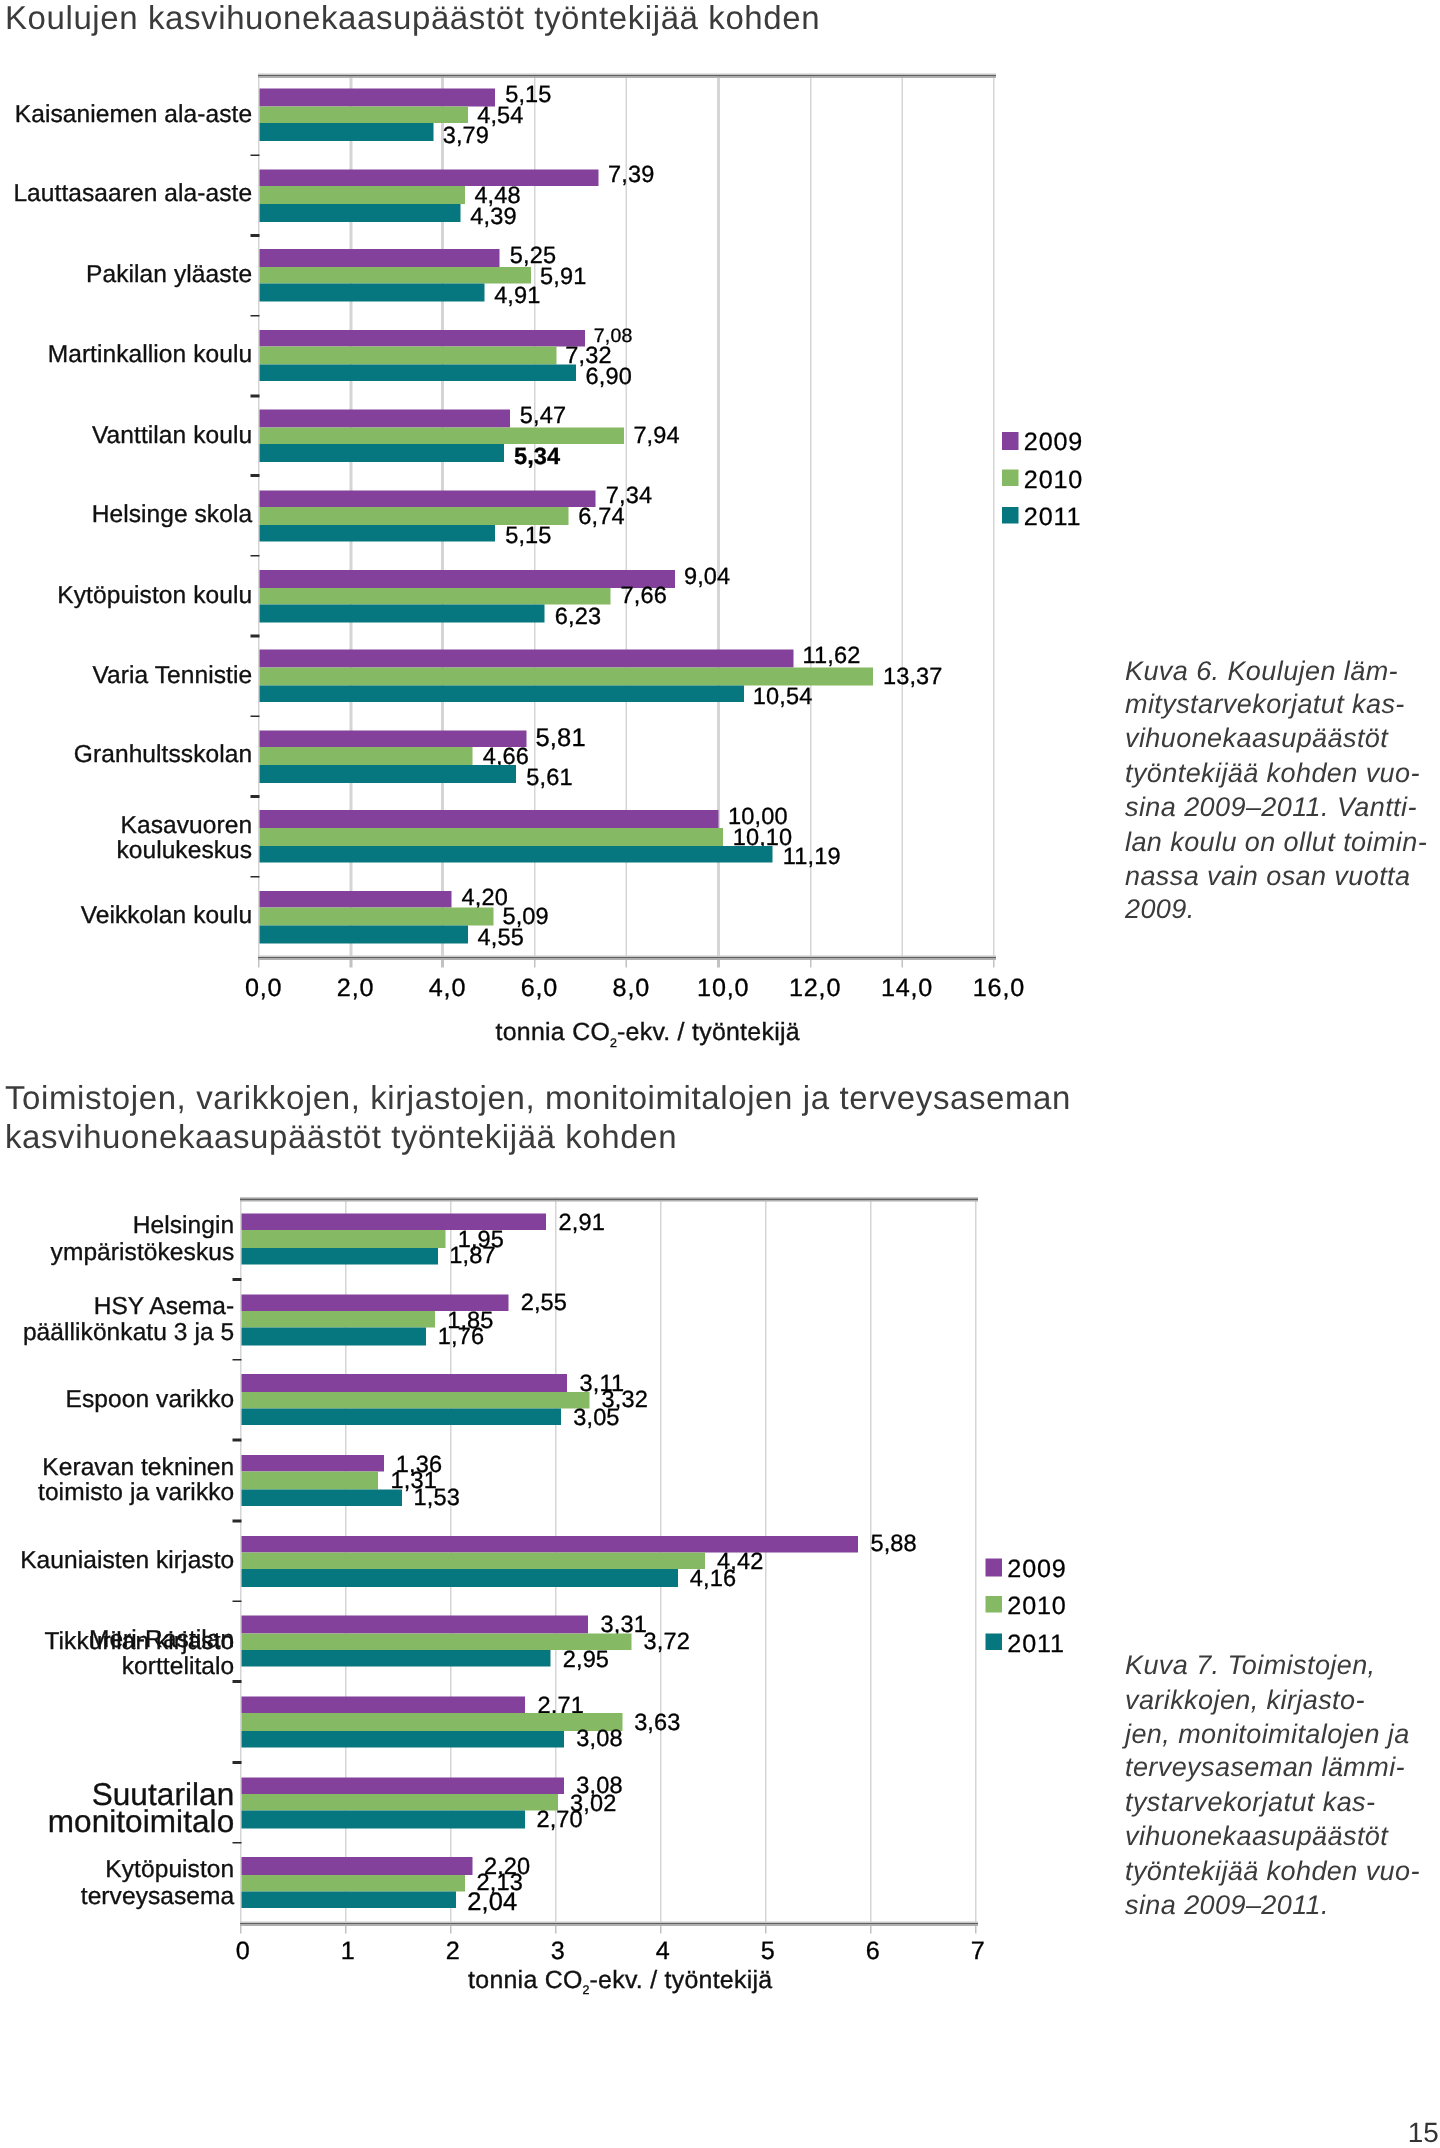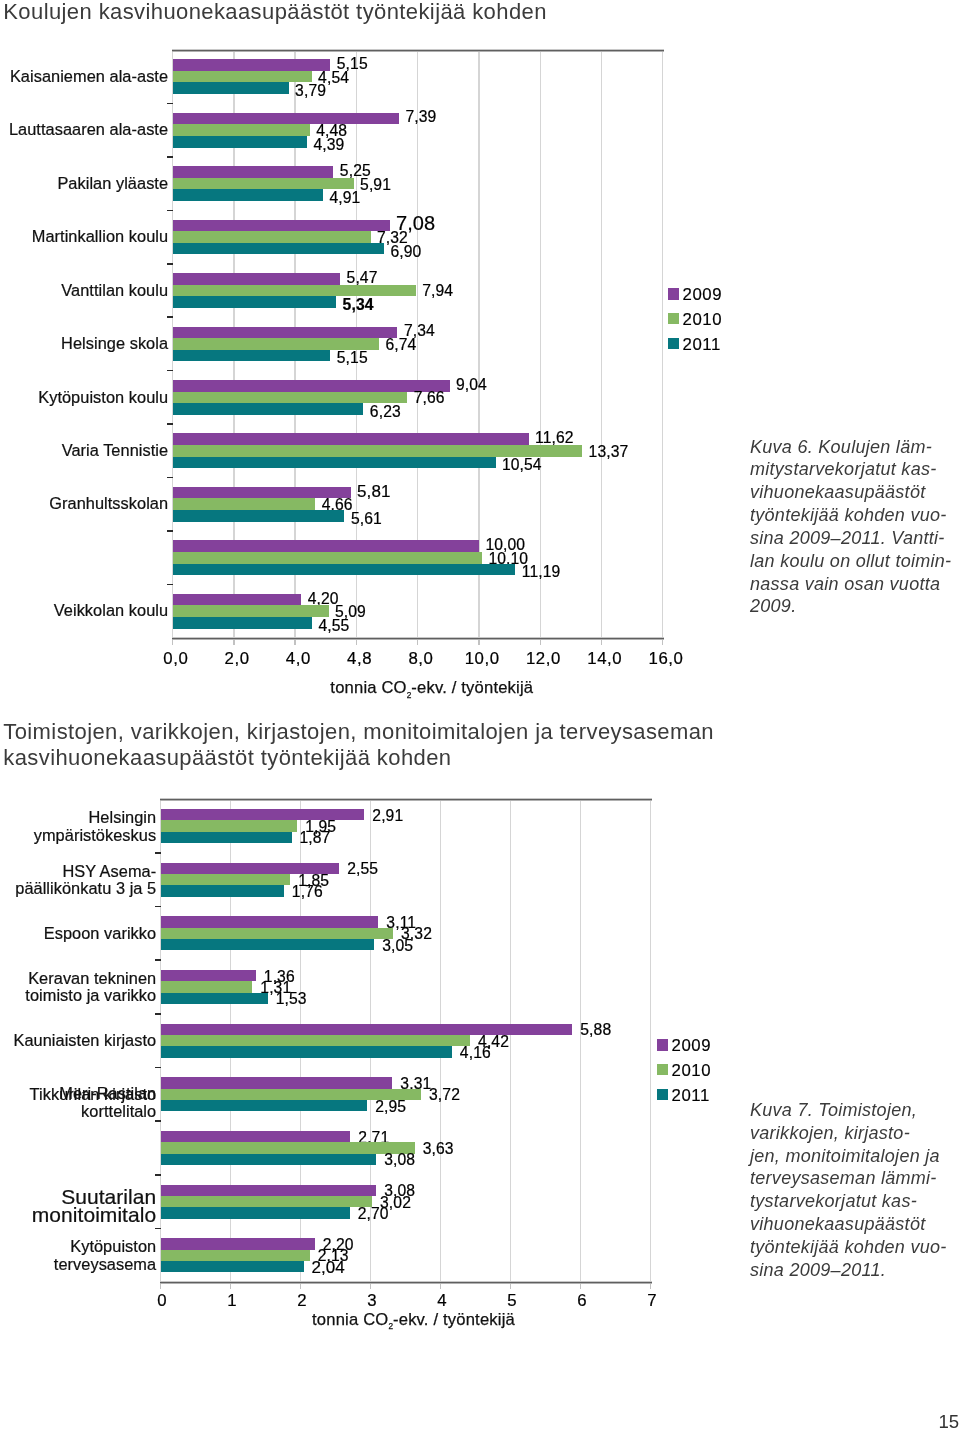--- a/index.html
+++ b/index.html
@@ -76,21 +76,21 @@
       <div class="dlabel" style="left:313.49862499999995px;top:136.675px;line-height:15.7px;font-size:15.7px;">4,39</div>
       <div class="cat" style="left:0px;top:121.325px;width:168.1px;line-height:17.6px;font-size:16.35px;">Lauttasaaren ala-aste</div>
       <div class="bar" style="left:172.6px;top:166.17499999999998px;width:160.84687499999998px;height:11.6px;background:#84419B;"></div>
       <div class="dlabel" style="left:339.84687499999995px;top:162.925px;line-height:15.7px;font-size:15.7px;">5,25</div>
       <div class="bar" style="left:172.6px;top:177.77499999999998px;width:181.067625px;height:11.6px;background:#86B963;"></div>
       <div class="dlabel" style="left:360.06762499999996px;top:176.525px;line-height:15.7px;font-size:15.7px;">5,91</div>
       <div class="bar" style="left:172.6px;top:189.37499999999997px;width:150.430125px;height:11.6px;background:#06777F;"></div>
       <div class="dlabel" style="left:329.430125px;top:190.125px;line-height:15.7px;font-size:15.7px;">4,91</div>
       <div class="cat" style="left:0px;top:174.77499999999998px;width:168.1px;line-height:17.6px;font-size:16.35px;">Pakilan yläaste</div>
       <div class="bar" style="left:172.6px;top:219.62499999999997px;width:216.91349999999997px;height:11.6px;background:#84419B;"></div>
-      <div class="dlabel" style="left:395.91349999999994px;top:216.375px;line-height:15.7px;font-size:20px;">7,08</div>
+      <div class="dlabel" style="left:395.91349999999994px;top:216.375px;line-height:15.7px;font-size:13px;">7,08</div>
       <div class="bar" style="left:172.6px;top:231.22499999999997px;width:197.91824999999997px;height:11.6px;background:#86B963;"></div>
       <div class="dlabel" style="left:376.91824999999994px;top:229.975px;line-height:15.7px;font-size:15.7px;">7,32</div>
       <div class="bar" style="left:172.6px;top:242.82499999999996px;width:211.39874999999998px;height:11.6px;background:#06777F;"></div>
       <div class="dlabel" style="left:390.39874999999995px;top:243.575px;line-height:15.7px;font-size:15.7px;">6,90</div>
       <div class="cat" style="left:0px;top:228.22499999999997px;width:168.1px;line-height:17.6px;font-size:16.35px;">Martinkallion koulu</div>
       <div class="bar" style="left:172.6px;top:273.075px;width:167.58712499999993px;height:11.6px;background:#84419B;"></div>
       <div class="dlabel" style="left:346.5871249999999px;top:269.82499999999993px;line-height:15.7px;font-size:15.7px;">5,47</div>
       <div class="bar" style="left:172.6px;top:284.675px;width:243.26174999999998px;height:11.6px;background:#86B963;"></div>
       <div class="dlabel" style="left:422.26174999999995px;top:283.42499999999995px;line-height:15.7px;font-size:15.7px;">7,94</div>
       <div class="bar" style="left:172.6px;top:296.275px;width:163.60425px;height:11.6px;background:#06777F;"></div>
@@ -123,37 +123,39 @@
       <div class="dlabel" style="left:321.77074999999996px;top:497.22499999999997px;line-height:15.7px;font-size:15.7px;">4,66</div>
       <div class="bar" style="left:172.6px;top:510.075px;width:171.87637499999997px;height:11.6px;background:#06777F;"></div>
       <div class="dlabel" style="left:350.87637499999994px;top:510.82499999999993px;line-height:15.7px;font-size:15.7px;">5,61</div>
       <div class="cat" style="left:0px;top:495.47499999999997px;width:168.1px;line-height:17.6px;font-size:16.35px;">Granhultsskolan</div>
       <div class="bar" style="left:172.6px;top:540.325px;width:306.3749999999999px;height:11.6px;background:#84419B;"></div>
       <div class="dlabel" style="left:485.3749999999999px;top:537.0749999999999px;line-height:15.7px;font-size:15.7px;">10,00</div>
       <div class="bar" style="left:172.6px;top:551.9250000000001px;width:309.4387499999999px;height:11.6px;background:#86B963;"></div>
       <div class="dlabel" style="left:488.4387499999999px;top:550.675px;line-height:15.7px;font-size:15.7px;">10,10</div>
       <div class="bar" style="left:172.6px;top:563.5250000000001px;width:342.83362499999987px;height:11.6px;background:#06777F;"></div>
       <div class="dlabel" style="left:521.8336249999999px;top:564.275px;line-height:15.7px;font-size:15.7px;">11,19</div>
+      <div class="cat" style="left:0px;top:541.825px;width:168.1px;line-height:17.6px;font-size:16.35px;">Kasavuoren
+koulukeskus</div>
       <div class="bar" style="left:172.6px;top:593.775px;width:128.67749999999998px;height:11.6px;background:#84419B;"></div>
       <div class="dlabel" style="left:307.67749999999995px;top:590.5249999999999px;line-height:15.7px;font-size:15.7px;">4,20</div>
       <div class="bar" style="left:172.6px;top:605.375px;width:155.94487499999994px;height:11.6px;background:#86B963;"></div>
       <div class="dlabel" style="left:334.9448749999999px;top:604.1249999999999px;line-height:15.7px;font-size:15.7px;">5,09</div>
       <div class="bar" style="left:172.6px;top:616.975px;width:139.40062499999996px;height:11.6px;background:#06777F;"></div>
       <div class="dlabel" style="left:318.40062499999993px;top:617.7249999999999px;line-height:15.7px;font-size:15.7px;">4,55</div>
       <div class="cat" style="left:0px;top:602.375px;width:168.1px;line-height:17.6px;font-size:16.35px;">Veikkolan koulu</div>
       <div class="topline" style="left:171.5px;top:49px;width:492.3999999999999px;background:#c8c8c8;"></div>
       <div class="topline" style="left:171.5px;top:50px;width:492.3999999999999px;background:#5f5f5f;"></div>
       <div class="topline" style="left:171.5px;top:51px;width:492.3999999999999px;background:#b0b0b0;"></div>
       <div class="axisline" style="left:171.5px;top:637px;width:492.3999999999999px;background:#c8c8c8;"></div>
       <div class="axisline" style="left:171.5px;top:638px;width:492.3999999999999px;background:#5f5f5f;"></div>
       <div class="axisline" style="left:171.5px;top:639px;width:492.3999999999999px;background:#b0b0b0;"></div>
       <div class="xlab" style="left:135.5px;top:650.5px;width:80px;font-size:16.8px;line-height:16.8px;">0,0</div>
       <div class="xlab" style="left:196.775px;top:650.5px;width:80px;font-size:16.8px;line-height:16.8px;">2,0</div>
       <div class="xlab" style="left:258.04999999999995px;top:650.5px;width:80px;font-size:16.8px;line-height:16.8px;">4,0</div>
-      <div class="xlab" style="left:319.32499999999993px;top:650.5px;width:80px;font-size:16.8px;line-height:16.8px;">4,8</div>
+      <div class="xlab" style="left:319.32499999999993px;top:650.5px;width:80px;font-size:16.8px;line-height:16.8px;">6,0</div>
       <div class="xlab" style="left:380.5999999999999px;top:650.5px;width:80px;font-size:16.8px;line-height:16.8px;">8,0</div>
       <div class="xlab" style="left:441.8749999999999px;top:650.5px;width:80px;font-size:16.8px;line-height:16.8px;">10,0</div>
       <div class="xlab" style="left:503.15px;top:650.5px;width:80px;font-size:16.8px;line-height:16.8px;">12,0</div>
       <div class="xlab" style="left:564.425px;top:650.5px;width:80px;font-size:16.8px;line-height:16.8px;">14,0</div>
       <div class="xlab" style="left:625.6999999999999px;top:650.5px;width:80px;font-size:16.8px;line-height:16.8px;">16,0</div>
       <div class="axtitle" style="left:231.8px;top:677.6px;width:400px;"><span>tonnia CO</span><sub>2</sub><span>-ekv. / työntekijä</span></div>
       <div class="legend" style="left:667.9px;top:288.2px;">
         <div class="lg-sw" style="left:0px;top:0px;background:#84419B;"></div>
         <div class="lg-tx" style="left:14.7px;top:-1px;font-size:16.8px;">2009</div>
         <div class="lg-sw" style="left:0px;top:24.75px;background:#86B963;"></div>

